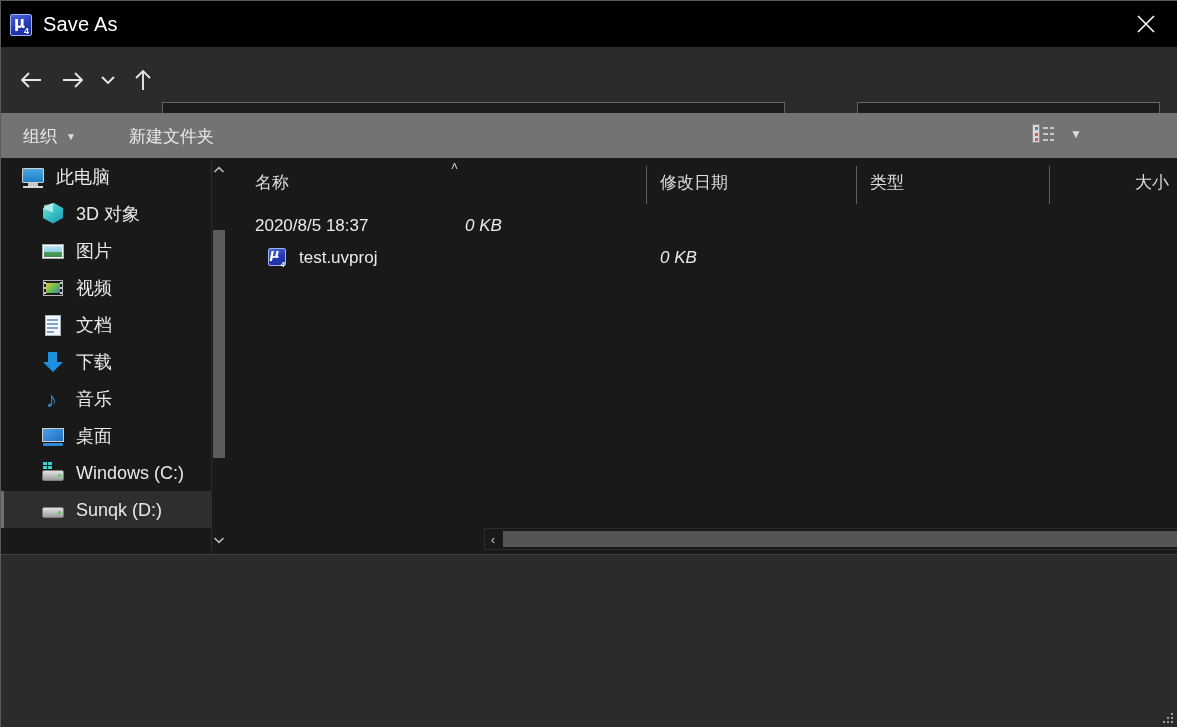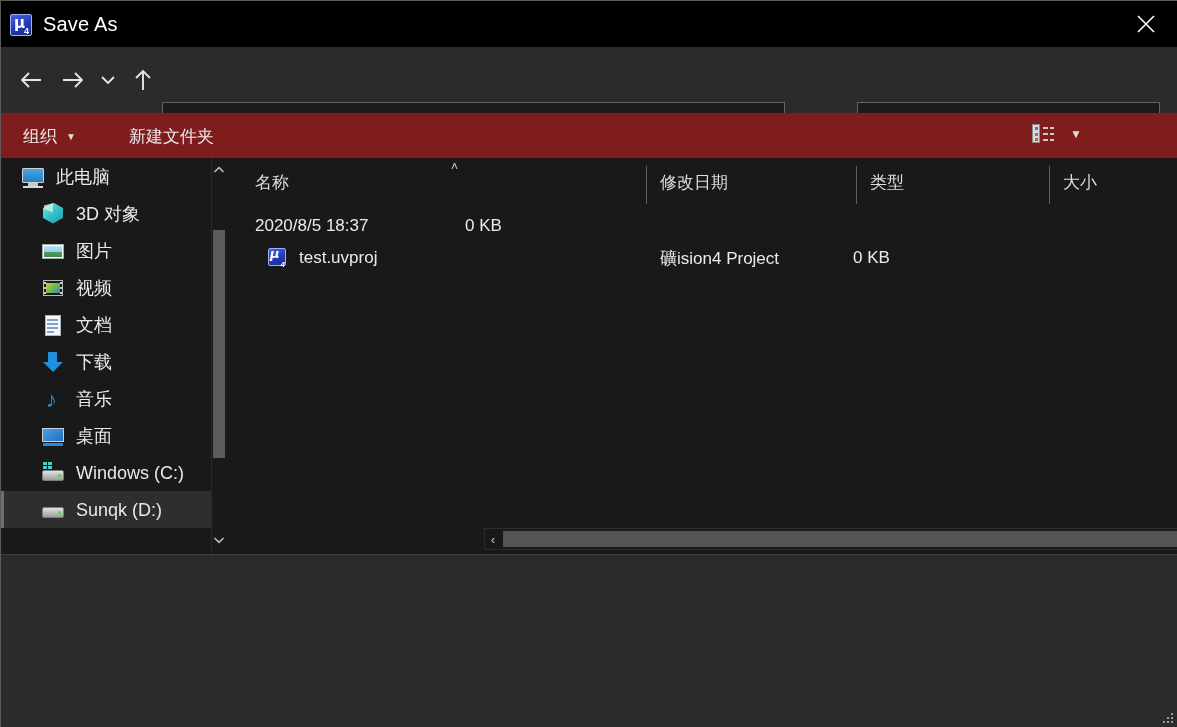--- a/index.html
+++ b/index.html
@@ -97,21 +97,21 @@
     display: flex; align-items: center;
   }
   #search-icon { margin-left: 20px; color: #c4c4c4; flex: none; }
   #search-placeholder {
     margin-left: 14px; color: #9d9d9d; font-size: 17px; white-space: nowrap;
   }
 
   
   #commandbar {
     position: absolute; left: 0; top: 112px; width: 1177px; height: 45px;
-    background: #7f1d1d;
+    background: #737373;
     text-align: center;
   }
   #organize-btn {
     position: absolute; left: 22px; top: 10px; height: 26px;
     display: flex; align-items: center; color: #e9e9e9; font-size: 17px;
   }
   #organize-btn .caret { margin-left: 9px; font-size: 10px; color: #dcdcdc; }
   #newfolder-btn {
     position: absolute; left: 128px; top: 10px; height: 26px;
     display: flex; align-items: center; color: #e9e9e9; font-size: 17px;
@@ -242,35 +242,35 @@
   .lh {
     position: relative; height: 48px; color: #dcdcdc; font-size: 17px;
     display: flex; align-items: center; padding-left: 14px; white-space: nowrap;
   }
   .lh + .lh::before {
     content:""; position:absolute; left:0; top:8px; height:38px; width:1px; background:#5e5e5e;
   }
   #lh-name { width: 405px; }
   #lh-date { width: 210px; }
   #lh-type { width: 193px; }
-  #lh-size { width: 120px; }
+  #lh-size { width: 120px; justify-content: flex-end; }
   #sort-caret {
     position: absolute; left: 210px; top: 2px; color: #d0d0d0; font-size: 12px;
   }
   .file-row {
     position: absolute; left: 0; width: 937px; height: 32px;
     display: flex; align-items: center; color: #eaeaea; font-size: 17px;
   }
   #row-0 { top: 52px; }
   #row-1 { top: 84px; }
   .fc { white-space: nowrap; overflow: hidden; }
   .fc-name { width: 405px; padding-left: 26px; display: flex; align-items: center; }
   .fc-date { width: 210px; padding-left: 14px; }
   .fc-type { width: 193px; padding-left: 14px; }
-  .fc-size { width: 120px; padding-left: 14px; }
+  .fc-size { width: 120px; padding-left: 14px; font-style: italic; }
   .file-ic { width: 20px; height: 22px; margin-right: 12px; flex: none; position: relative; }
   .ic-plain .pg {
     position:absolute; left:2px; top:0; width:15px; height:21px; background:#ffffff;
     border:1px solid #c2c2c2;
     clip-path: polygon(0 0, 70% 0, 100% 22%, 100% 100%, 0 100%);
   }
   .ic-keil .sq {
     position:absolute; left:1px; top:1px; width:18px; height:18px; border-radius:2px;
     background: linear-gradient(160deg,#4a63d8 0%, #2239b4 55%, #1a2d96 100%);
     border:1px solid #9fb0ef;
@@ -541,21 +541,20 @@
 
       <div class="file-row" id="row-1">
         <div class="fc fc-name">
           <span class="file-ic ic-keil">
             <i class="sq"></i>
               <i class="mu">µ</i>
               <i class="four">4</i>
           </span>
           <span>test.uvproj</span>
         </div>
-        <div class="fc fc-type">礦ision4 Project</div>
         <div class="fc fc-size">0 KB</div>
       </div>
 
       <div id="h-scroll">
         <span class="lf">‹</span>
         <span id="h-thumb"></span>
 
       </div>
     </div>
   </div>

